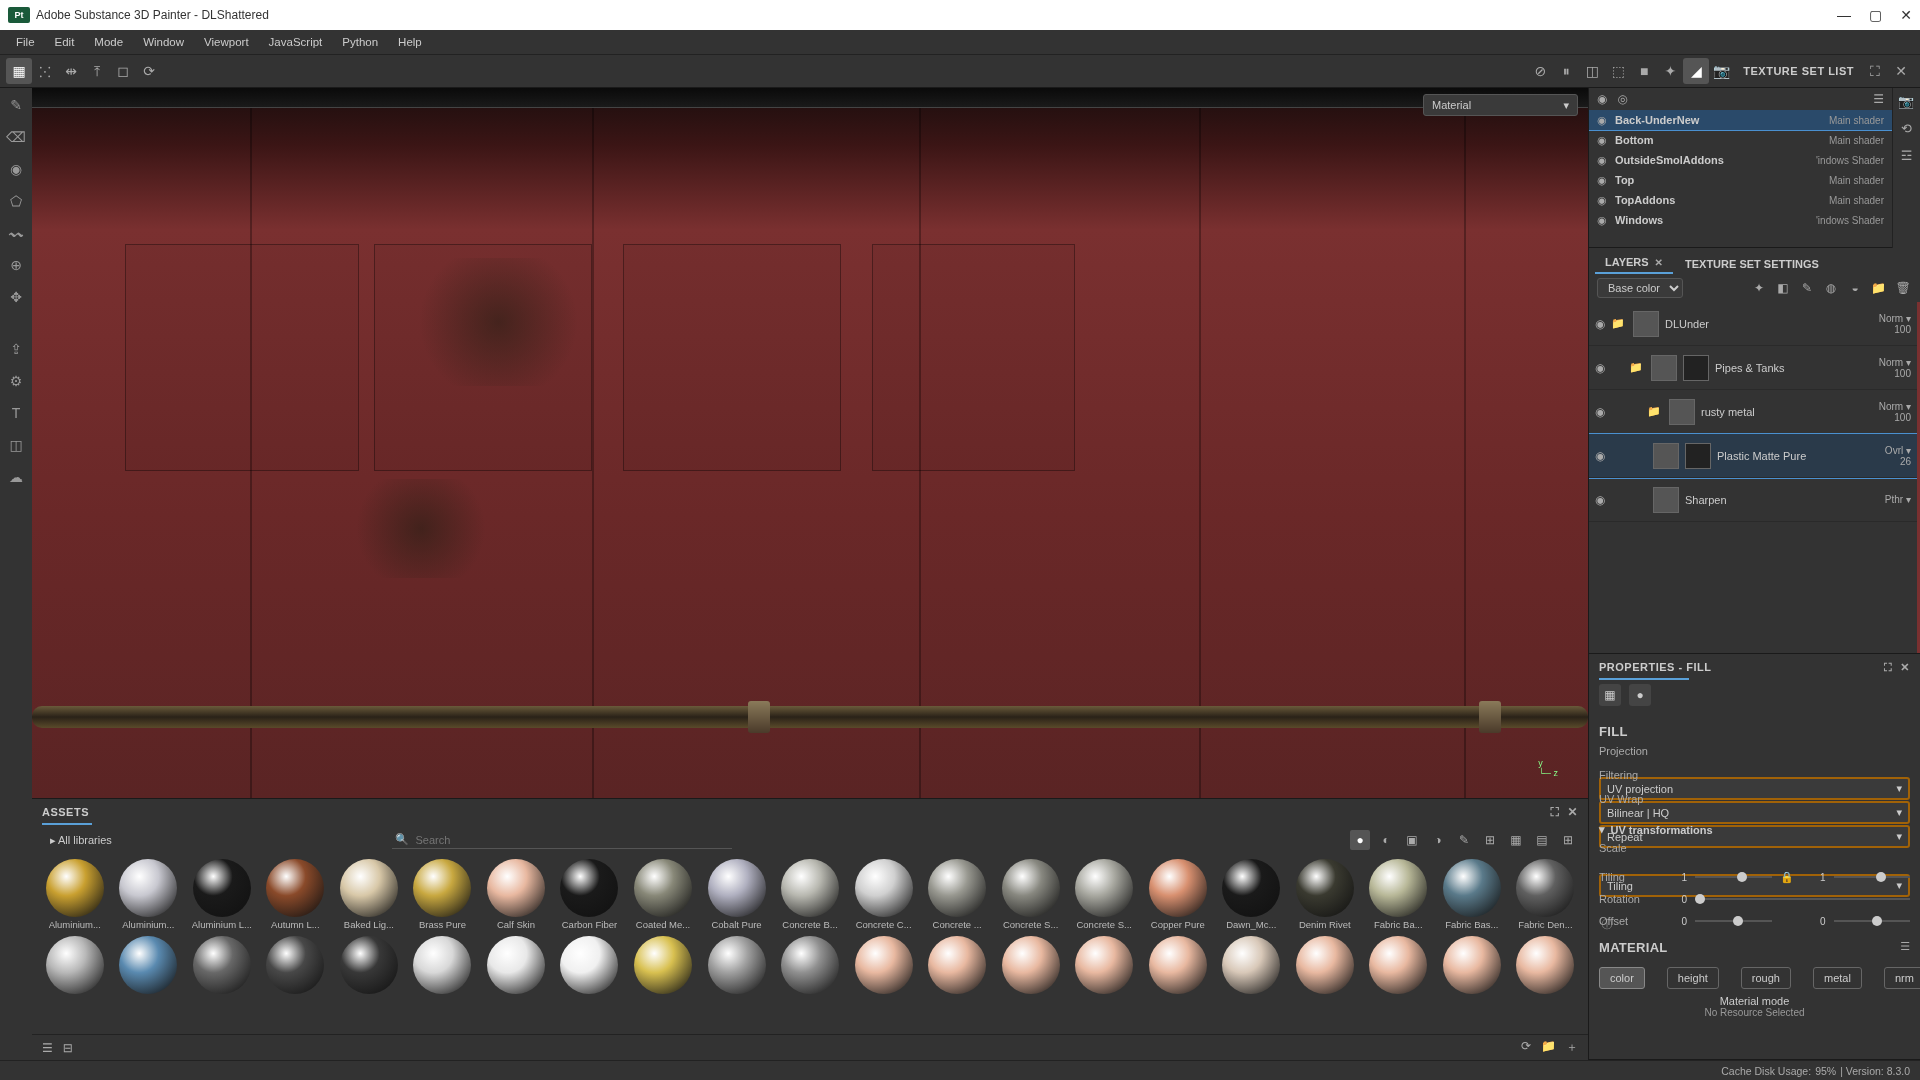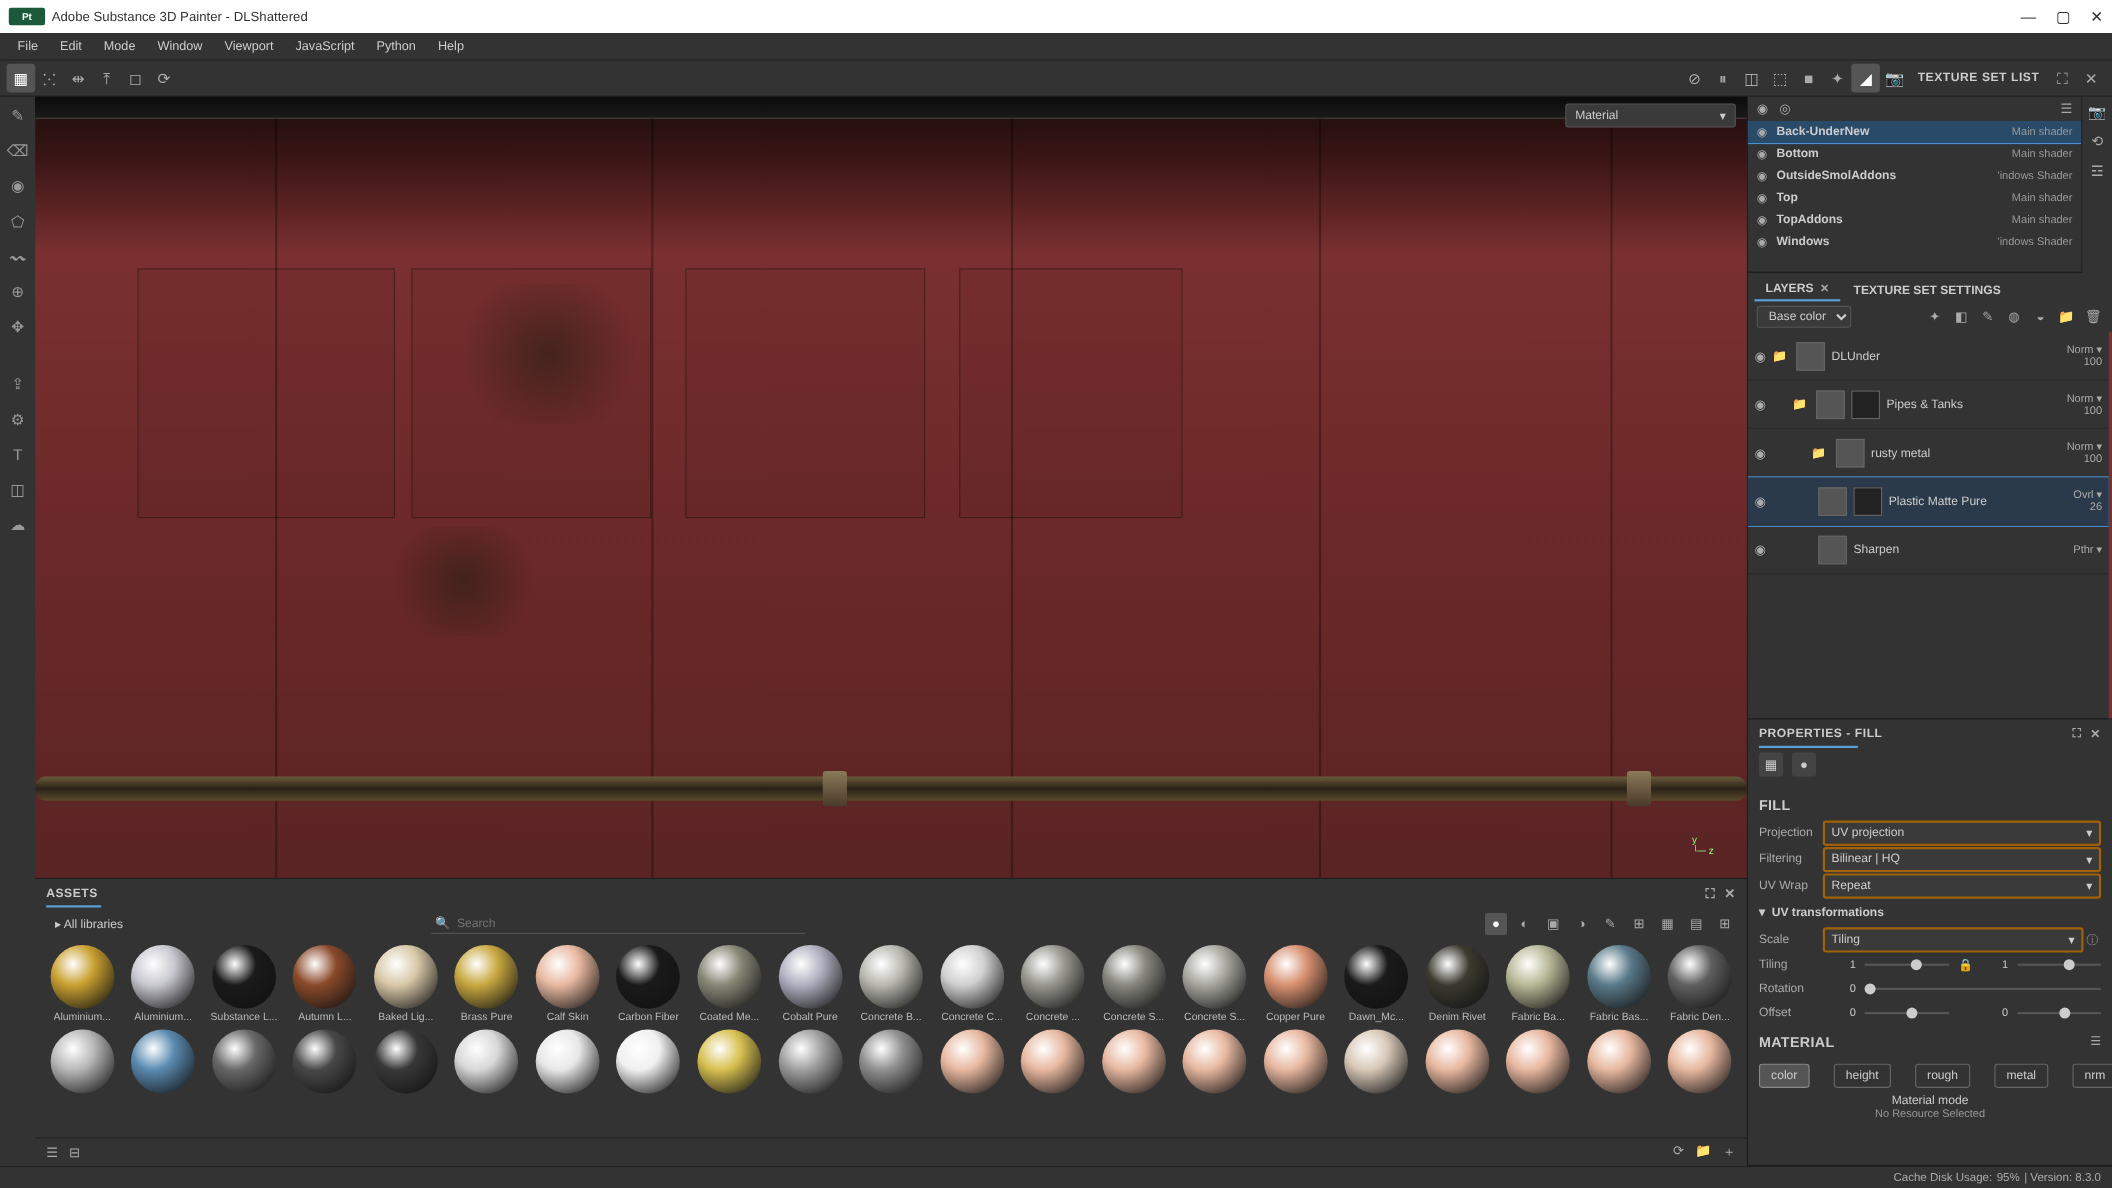--- a/index.html
+++ b/index.html
@@ -1,18 +1,18 @@
 <!DOCTYPE html>
 <html><head>
 <meta charset="utf-8">
 <style>
 * { margin:0; padding:0; box-sizing:border-box; font-family:"Segoe UI",Arial,sans-serif; user-select:none; }
 body { background:#fff; width:1920px; height:1080px; overflow:hidden; display:flex; flex-direction:column; }
 .titlebar { height:30px; background:#fff; display:flex; align-items:center; padding:0 8px; font-size:12px; color:#333; }
-.titlebar .logo { width:33px; height:16px; background:#1a5a3a; border-radius:2px; display:flex; align-items:center; justify-content:center; color:#fff; font-size:9px; font-weight:bold; margin-right:6px; }
+.titlebar .logo { width:22px; height:16px; background:#1a5a3a; border-radius:2px; display:flex; align-items:center; justify-content:center; color:#fff; font-size:9px; font-weight:bold; margin-right:6px; }
 .titlebar .ctrls { margin-left:auto; display:flex; gap:18px; font-size:14px; color:#333; }
 .titlebar .ctrls span { cursor:pointer; }
 .appbody { flex:1; background:#333333; display:flex; flex-direction:column; min-height:0; }
 .menubar { height:24px; background:#333333; display:flex; align-items:center; padding:0 6px; font-size:11.5px; color:#ccc; }
 .menubar span { padding:3px 10px; cursor:pointer; }
 .toolrow { height:34px; background:#333333; border-top:1px solid #222; border-bottom:1px solid #1a1a1a; display:flex; align-items:center; padding:0 6px; }
 .toolrow .ico { width:26px; height:26px; display:flex; align-items:center; justify-content:center; color:#aaa; font-size:14px; cursor:pointer; border-radius:3px; }
 .toolrow .ico.active { background:#555; color:#fff; }
 .toolrow .spacer { flex:1; }
 .toolrow .rtitle { color:#ccc; font-size:11px; font-weight:600; padding:0 8px; letter-spacing:.5px; }
@@ -80,21 +80,21 @@
 .lrow .mask { width:26px; height:26px; background:#222; border:1px solid #666; margin-right:6px; }
 .lrow .nm { flex:1; }
 .lrow .blend { width:54px; text-align:right; font-size:10px; color:#aaa; }
 .lrow .blend .v { display:block; }
 .lrow .indent1 { width:18px; }
 .lrow .indent2 { width:36px; }
 .propbody { flex:1; overflow:auto; padding:6px 10px; font-size:11px; color:#ccc; }
 .propicons { display:flex; gap:8px; padding:4px 10px; }
 .propicons .pi { width:22px; height:22px; background:#444; border-radius:3px; display:flex; align-items:center; justify-content:center; color:#ccc; font-size:12px; cursor:pointer; }
 .propsec { font-weight:600; font-size:13px; margin:8px 0 6px; letter-spacing:.3px; }
-.proprow { display:flex; align-items:center; height:24px; gap:0; }
+.proprow { display:flex; height:24px; gap:20px;flex-direction:column; }
 .proprow .lbl { width:58px; color:#aaa; font-size:11px; }
 .proprow select, .proprow .dd { flex:1; background:#3a3a3a; border:2px solid #a16207; color:#ccc; font-size:11px; padding:3px 6px; border-radius:3px; display:flex; justify-content:space-between; align-items:center; }
 .proprow .info { width:16px; color:#888; text-align:center; }
 .sliderrow { display:flex; align-items:center; height:22px; gap:8px; }
 .sliderrow .lbl { width:58px; color:#aaa; font-size:11px; }
 .sliderrow .sl { flex:1; position:relative; height:14px; }
 .sliderrow .sl .track { position:absolute; top:6px; left:0; right:0; height:2px; background:#555; }
 .sliderrow .sl .knob { position:absolute; top:2px; width:10px; height:10px; background:#ccc; border-radius:50%; }
 .sliderrow .val { width:22px; text-align:right; color:#ccc; font-size:10px; }
 .sliderrow .lock { width:16px; color:#aaa; text-align:center; }
@@ -225,21 +225,21 @@
               <div class="assetitem">
                 <div class="assetball" style="background:radial-gradient(circle at 35% 30%, #fff 0%, #c9a030 35%, #111 95%)"></div>
                 <div class="assetlbl">Aluminium...</div>
               </div>
               <div class="assetitem">
                 <div class="assetball" style="background:radial-gradient(circle at 35% 30%, #fff 0%, #c8c8d0 35%, #111 95%)"></div>
                 <div class="assetlbl">Aluminium...</div>
               </div>
               <div class="assetitem">
                 <div class="assetball" style="background:radial-gradient(circle at 35% 30%, #fff 0%, #1a1a1a 35%, #111 95%)"></div>
-                <div class="assetlbl">Substance L...</div>
+                <div class="assetlbl">Aluminium L...</div>
               </div>
               <div class="assetitem">
                 <div class="assetball" style="background:radial-gradient(circle at 35% 30%, #fff 0%, #8a4a2a 35%, #111 95%)"></div>
                 <div class="assetlbl">Autumn L...</div>
               </div>
               <div class="assetitem">
                 <div class="assetball" style="background:radial-gradient(circle at 35% 30%, #fff 0%, #d8c8a8 35%, #111 95%)"></div>
                 <div class="assetlbl">Baked Lig...</div>
               </div>
               <div class="assetitem">

